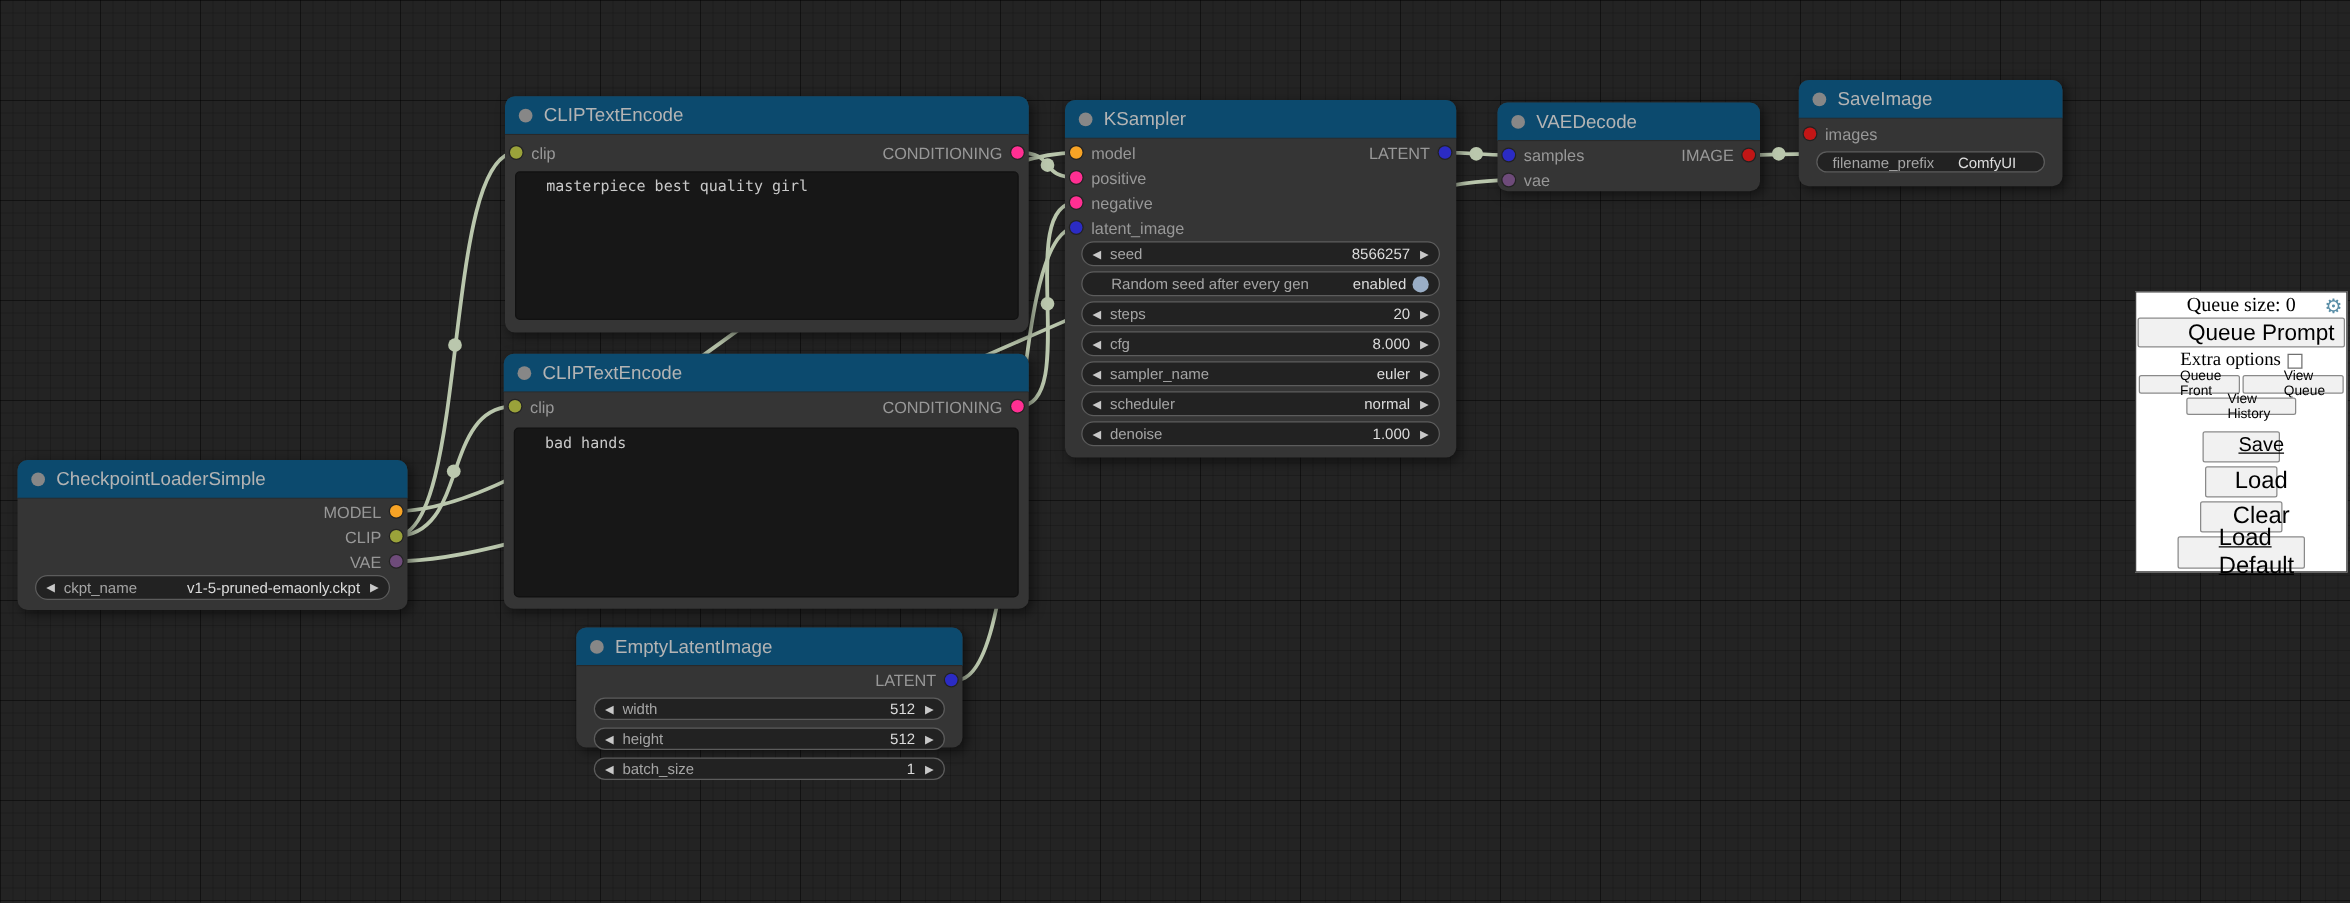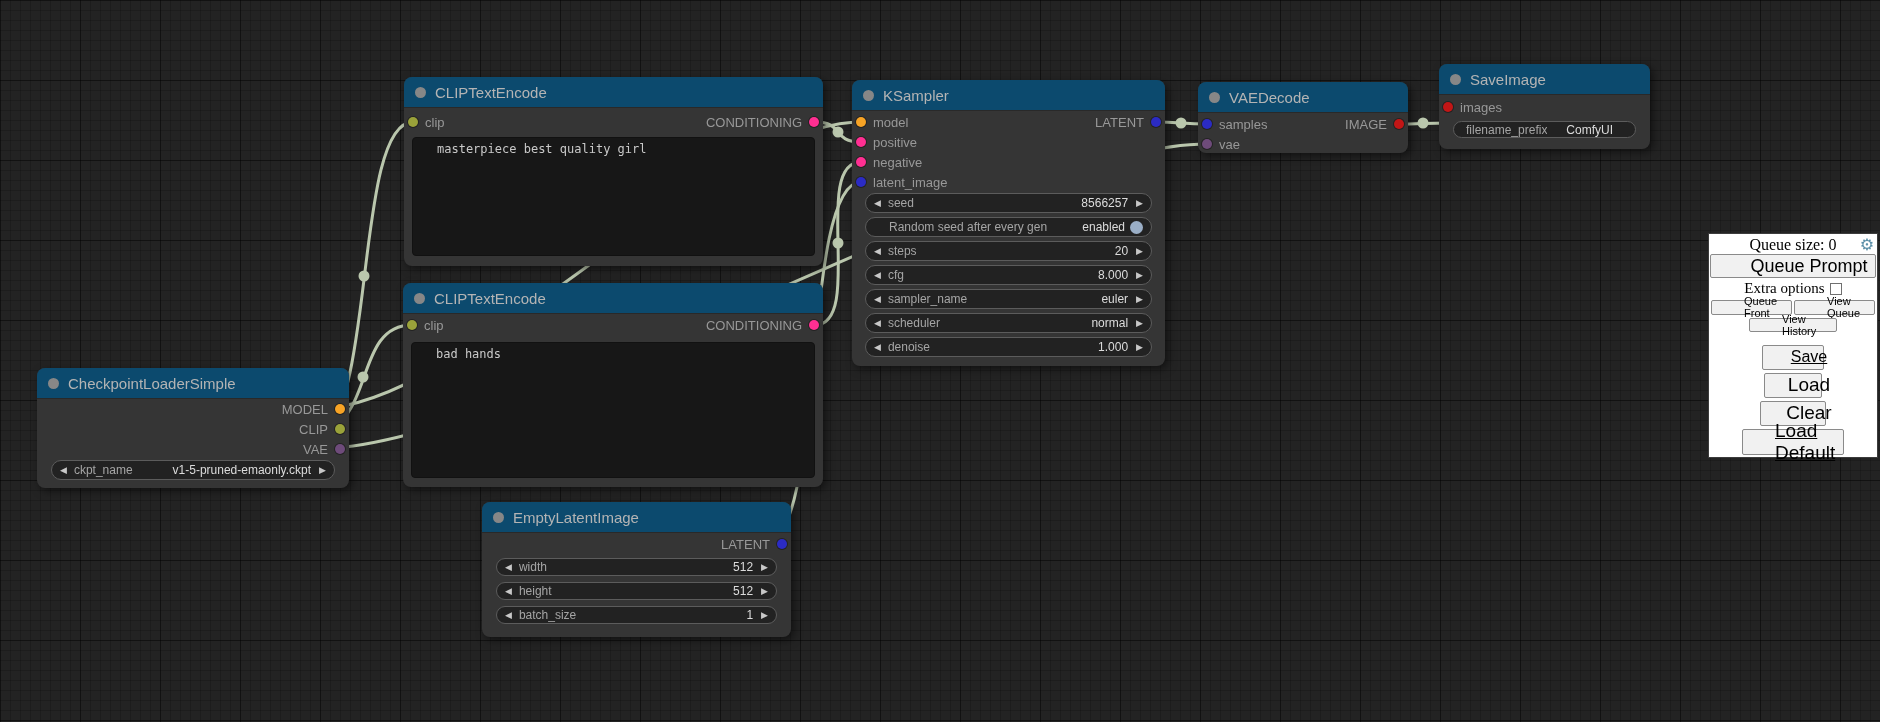--- a/index.html
+++ b/index.html
@@ -90,21 +90,21 @@
   <path class="wire" d="M1155,122 C1180,122 1182,124 1207,124"></path>
   <path class="wire" d="M1397,124 C1420,124 1426,123 1449,123"></path>
   <circle class="wdot" cx="364" cy="276" r="5.5"></circle>
   <circle class="wdot" cx="363" cy="377" r="5.5"></circle>
   <circle class="wdot" cx="838" cy="132" r="5.5"></circle>
   <circle class="wdot" cx="838" cy="243" r="5.5"></circle>
   <circle class="wdot" cx="1181" cy="123" r="5.5"></circle>
   <circle class="wdot" cx="1423" cy="123" r="5.5"></circle>
 </svg>
 
-<div class="node" style="left:14px;top:368px;width:312px;height:120px;margin-left:23px;">
+<div class="node" style="left:14px;top:368px;width:312px;height:120px;">
   <div class="ntitle">
     <span class="ndot"></span>
     <span class="ntext">CheckpointLoaderSimple</span>
   </div>
   <div class="slot out" style="top:33px">
     <span>MODEL</span>
     <span class="sdot" style="background:#F7A325"></span>
   </div>
   <div class="slot out" style="top:53px">
     <span>CLIP</span>
@@ -216,21 +216,21 @@
     <span class="warrow">▶</span>
   </div>
   <div class="widget" style="left:13px;top:257px;width:287px">
     <span class="warrow">◀</span>
     <span class="wlabel">denoise</span>
     <span class="wvalue">1.000</span>
     <span class="warrow">▶</span>
   </div>
 </div>
 
-<div class="node" style="left:482px;top:502px;width:309px;height:135px;">
+<div class="node" style="left:461px;top:502px;width:309px;height:96px;">
   <div class="ntitle">
     <span class="ndot"></span>
     <span class="ntext">EmptyLatentImage</span>
   </div>
   <div class="slot out" style="top:34px">
     <span>LATENT</span>
     <span class="sdot" style="background:#2B2BC4"></span>
   </div>
   <div class="widget" style="left:14px;top:56px;width:281px;height:18px">
     <span class="warrow">◀</span>

